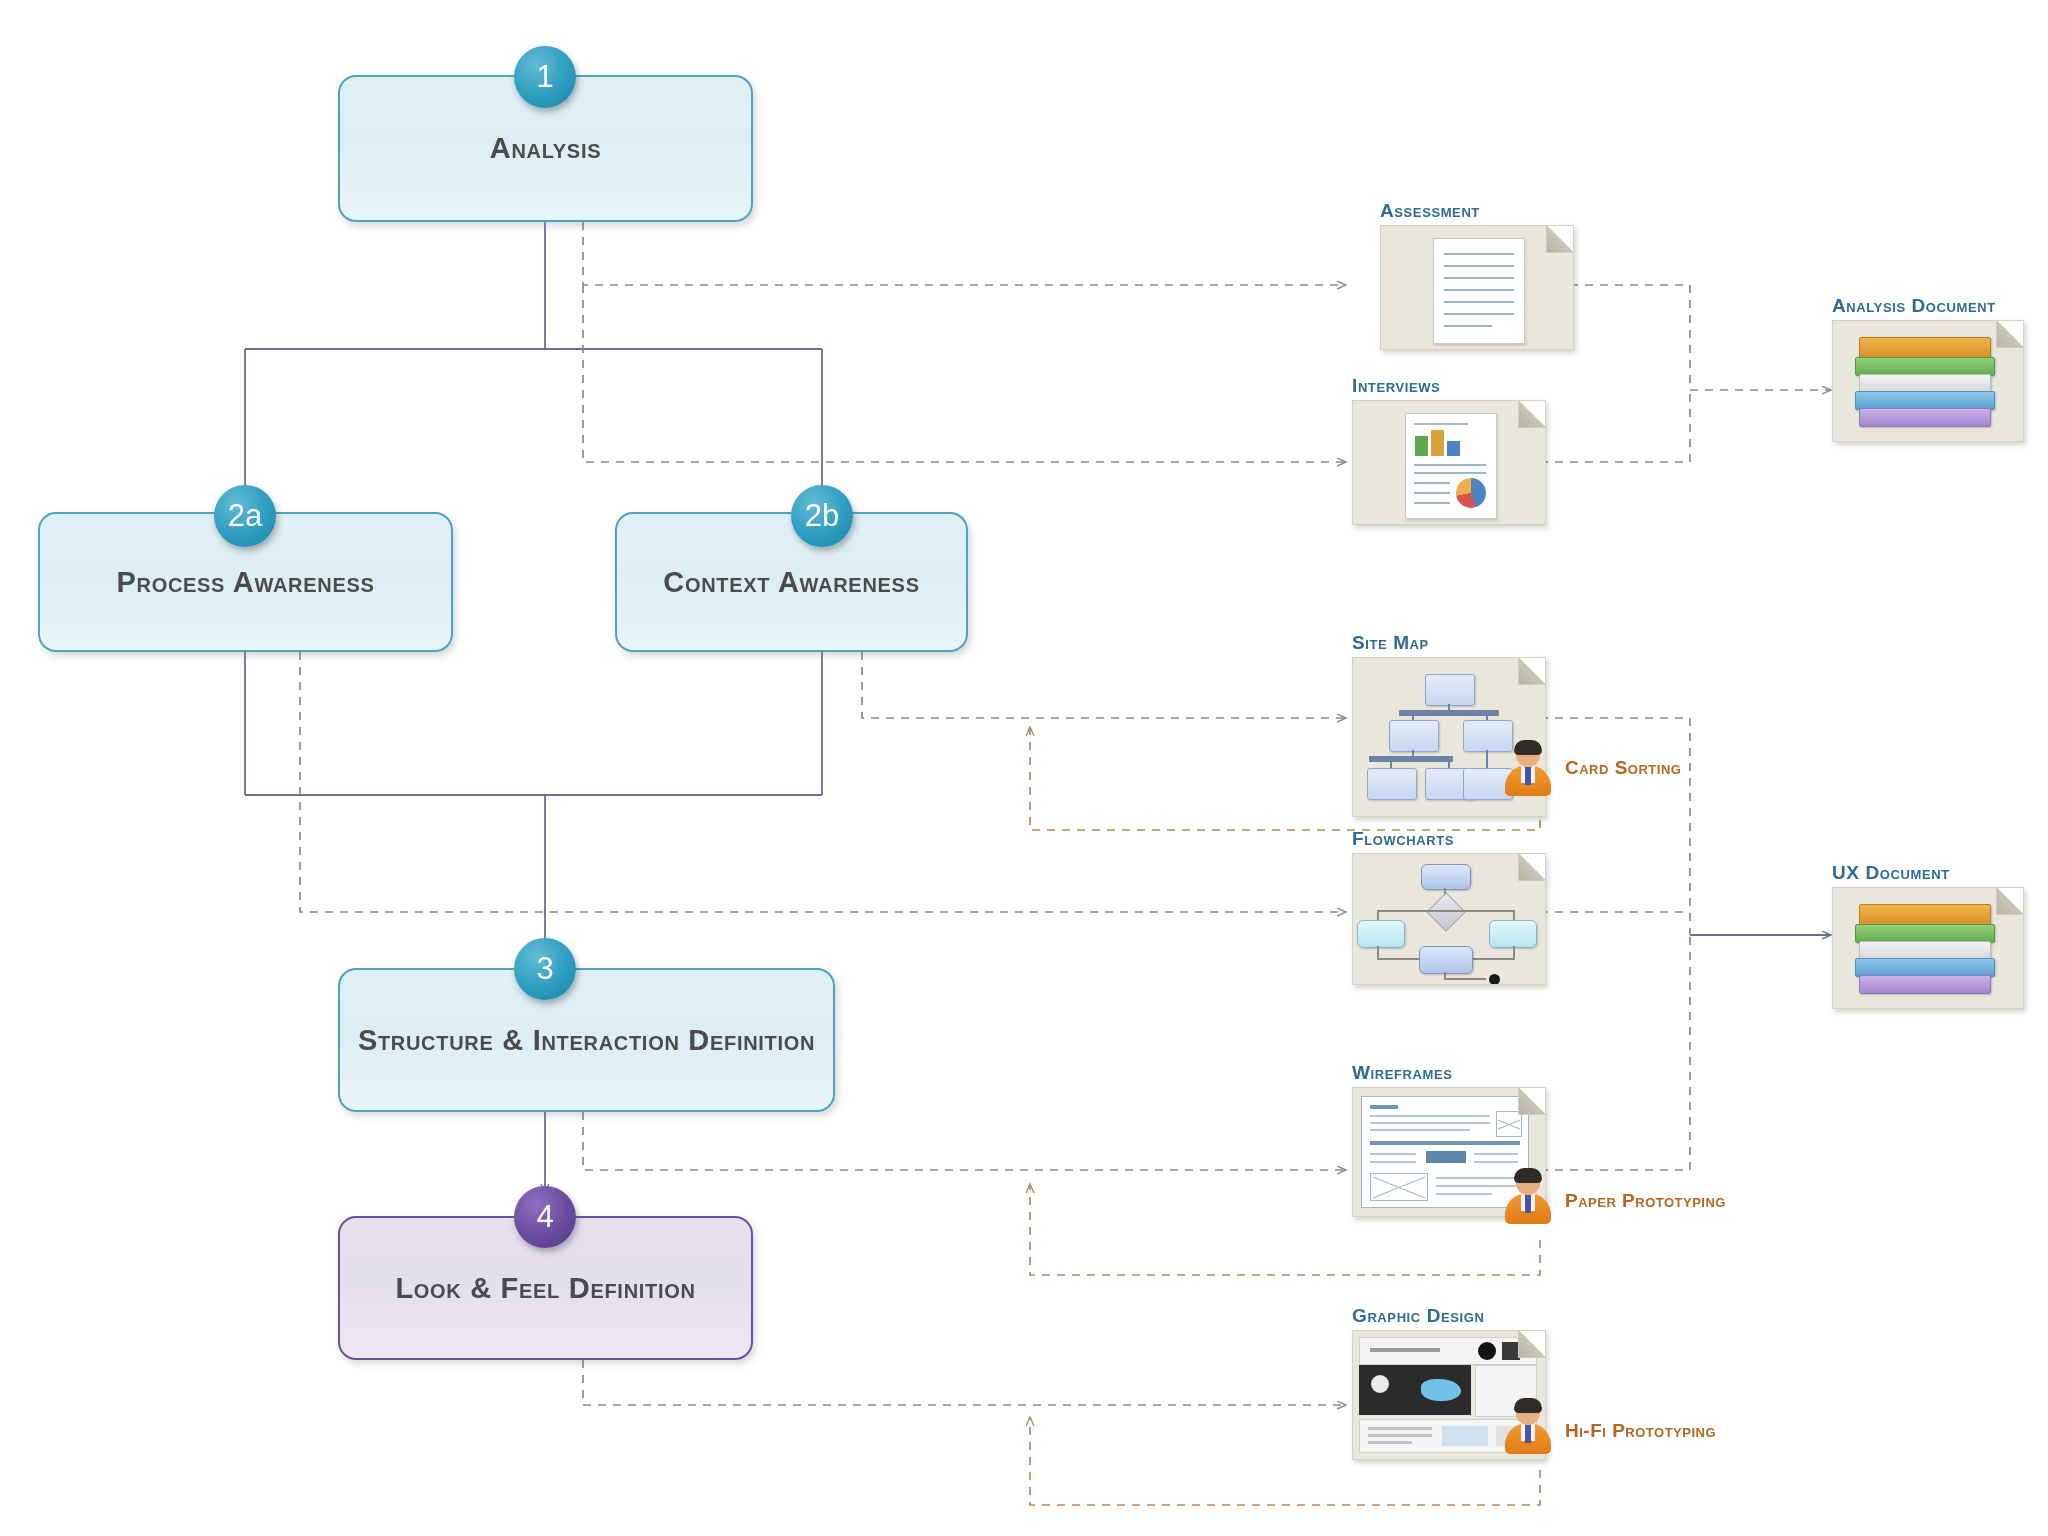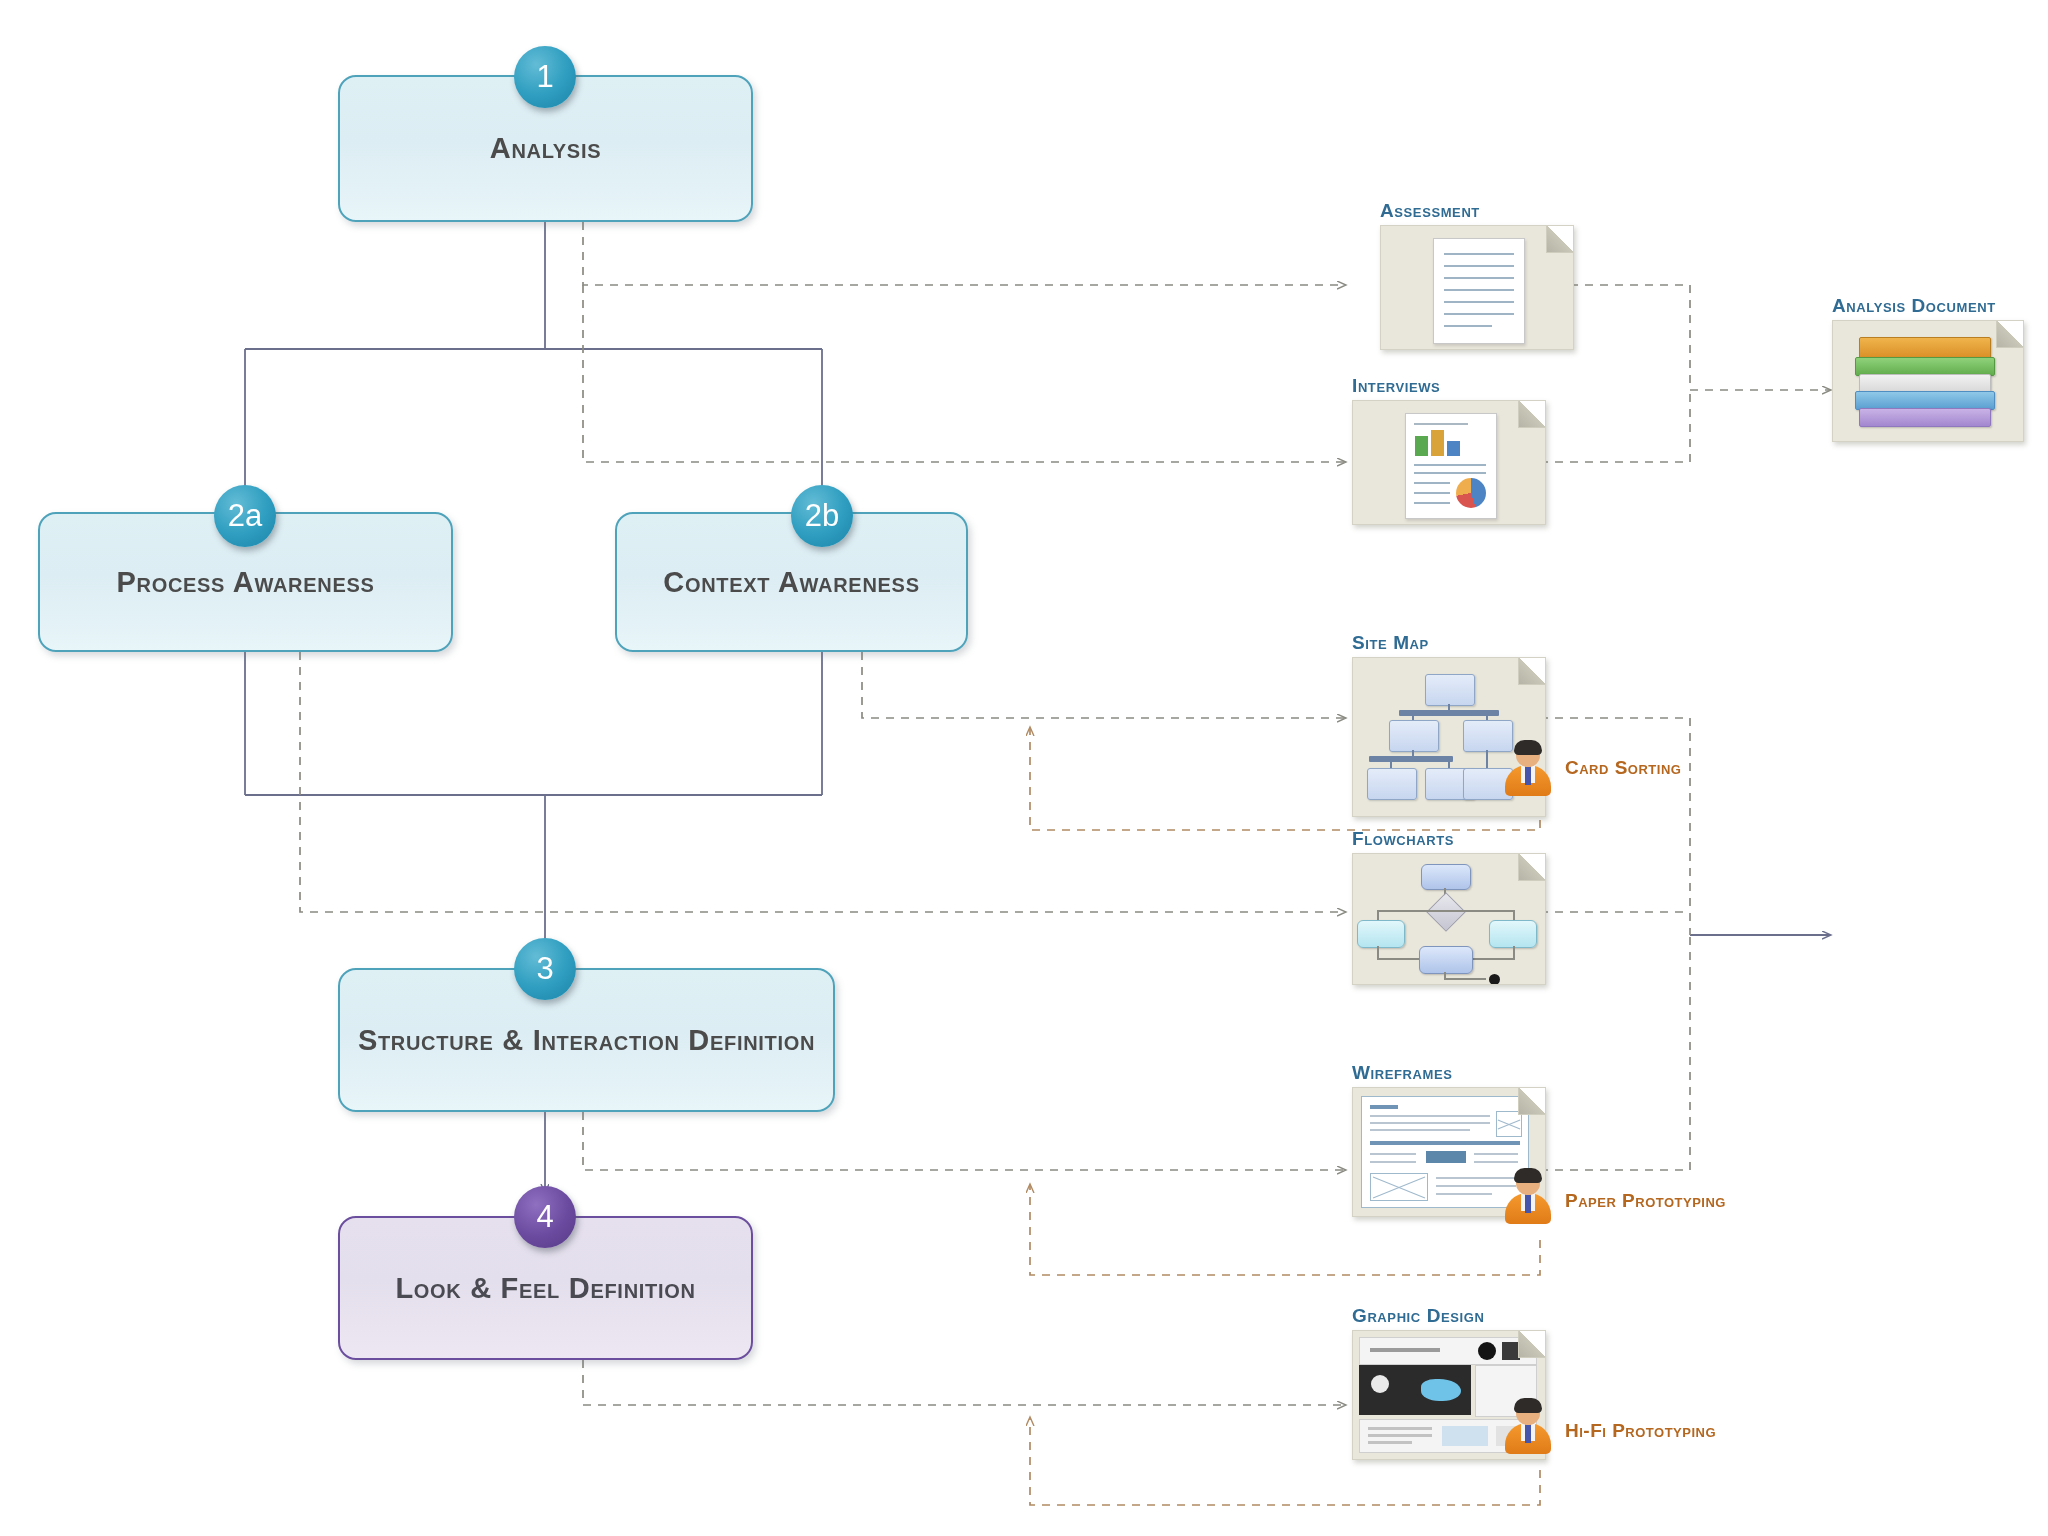--- a/index.html
+++ b/index.html
@@ -411,20 +411,35 @@
       <div class="fc-wire" style="left:160px; top:92px; width:2px; height:14px;"></div>
       <div class="fc-wire" style="left:24px; top:104px; width:48px; height:2px;"></div>
       <div class="fc-wire" style="left:116px; top:104px; width:46px; height:2px;"></div>
       <div class="fc-node fc-blue" style="left:66px; top:92px; width:52px; height:26px;"></div>
       <div class="fc-wire" style="left:91px; top:118px; width:2px; height:8px;"></div>
       <div class="fc-wire" style="left:91px; top:124px; width:42px; height:2px;"></div>
       <div class="fc-dot" style="left:136px; top:120px;"></div>
     </div>
   </div>
 
+  <div class="artifact" style="left:1832px; top:862px;">
+    <div class="art-title">UX Document</div>
+    <div class="art-body" style="width:190px; height:120px;">
+      <div class="book" style="left:26px; top:16px; width:130px; height:20px;
+           background:linear-gradient(180deg,#f0b44c 0%,#d98f26 100%); border:1px solid #b97d22;"></div>
+      <div class="book" style="left:22px; top:36px; width:138px; height:17px;
+           background:linear-gradient(180deg,#8fd17a 0%,#62ad4d 100%); border:1px solid #559a43;"></div>
+      <div class="book" style="left:26px; top:53px; width:130px; height:17px;
+           background:linear-gradient(180deg,#f2f2f2 0%,#d8d8d8 100%); border:1px solid #bdbdbd;"></div>
+      <div class="book" style="left:22px; top:70px; width:138px; height:17px;
+           background:linear-gradient(180deg,#8fc8e8 0%,#5b9fd1 100%); border:1px solid #4f8ec0;"></div>
+      <div class="book" style="left:26px; top:87px; width:130px; height:17px;
+           background:linear-gradient(180deg,#c9b2e6 0%,#a387cf 100%); border:1px solid #9078bf;"></div>
+    </div>
+  </div>
 
   <div class="artifact" style="left:1352px; top:1062px;">
     <div class="art-title">Wireframes</div>
     <div class="art-body" style="width:192px; height:128px;">
       <div class="wf-page" style="left:8px; top:8px; width:166px; height:110px;">
         <div class="wf-txt" style="left:8px; top:8px; width:28px; height:4px; background:#6f94b5;"></div>
         <div class="wf-txt" style="left:8px; top:18px; width:120px;"></div>
         <div class="wf-txt" style="left:8px; top:25px; width:120px;"></div>
         <div class="wf-txt" style="left:8px; top:32px; width:100px;"></div>
         <div class="wf-x" style="left:134px; top:14px; width:24px; height:24px;"></div>

